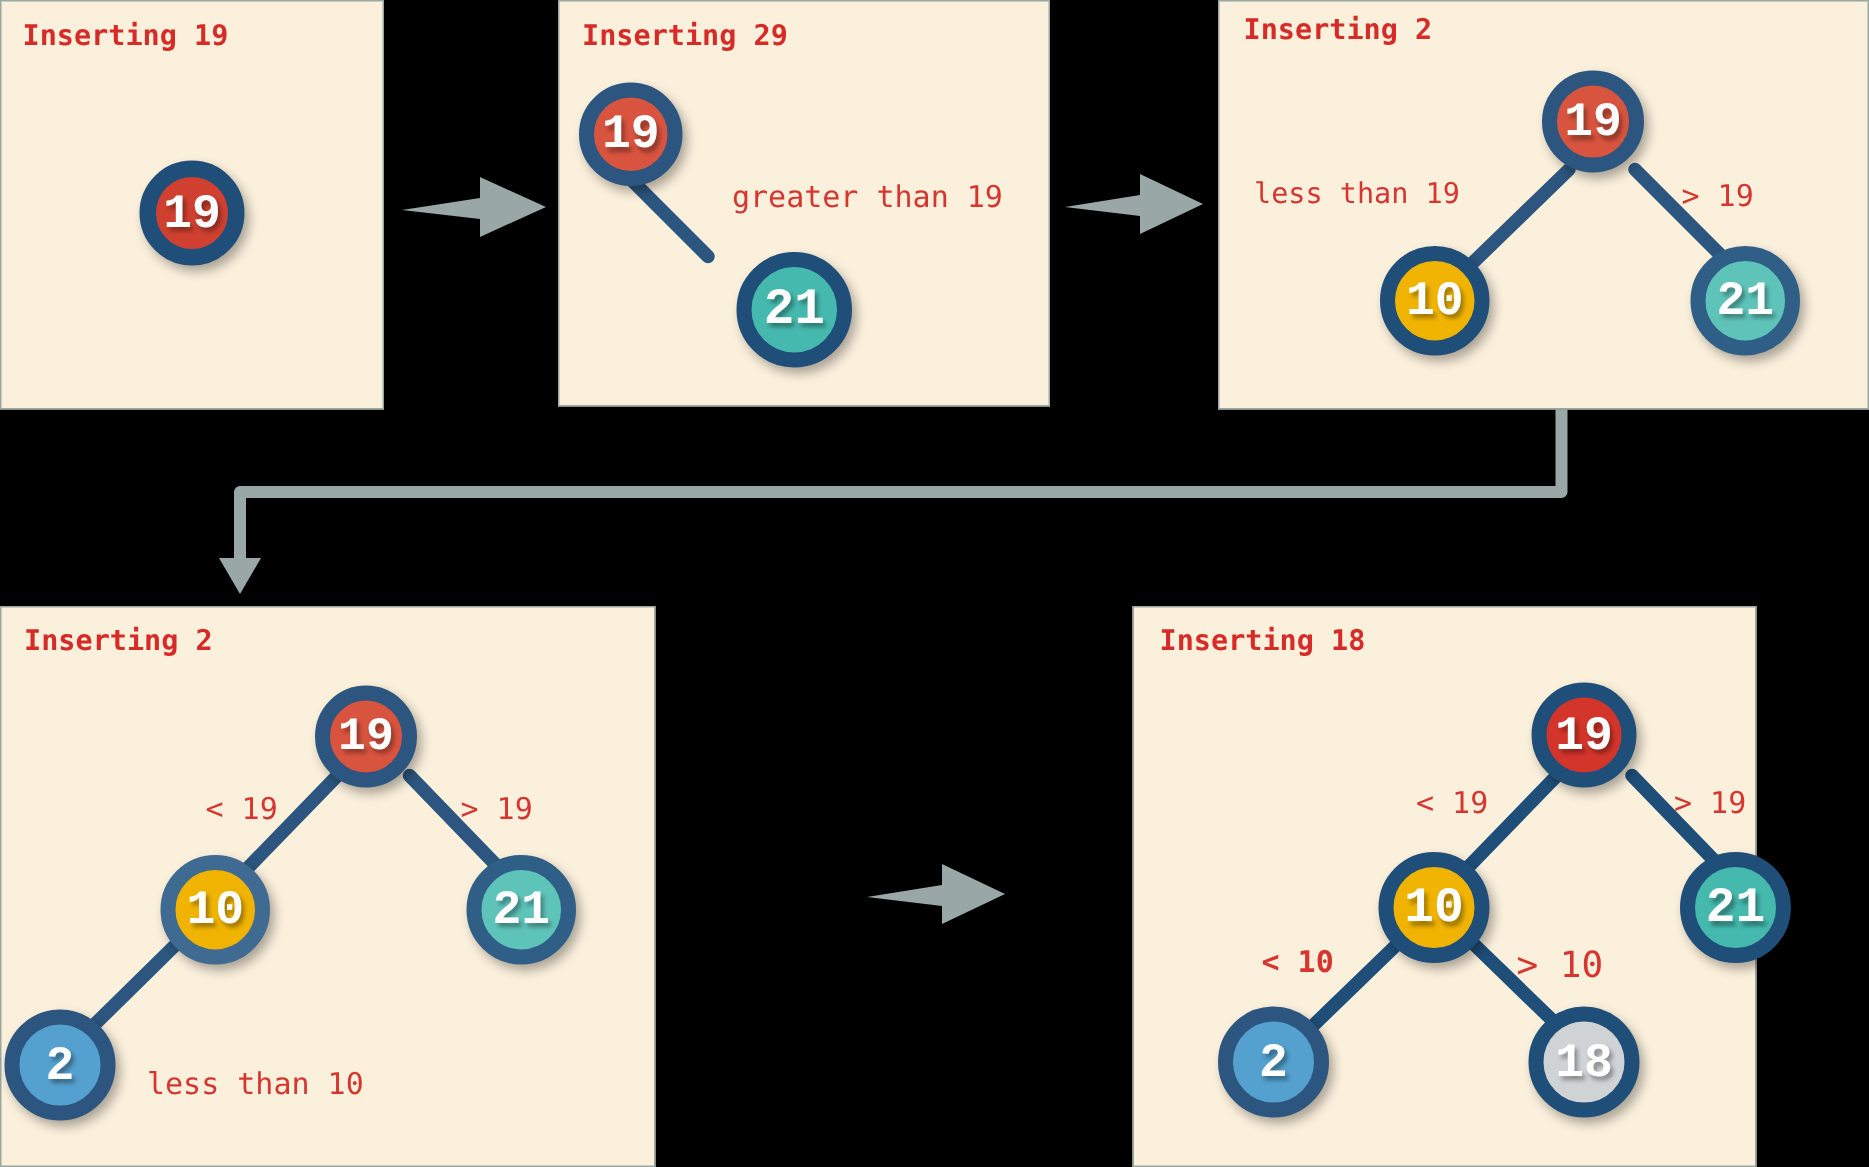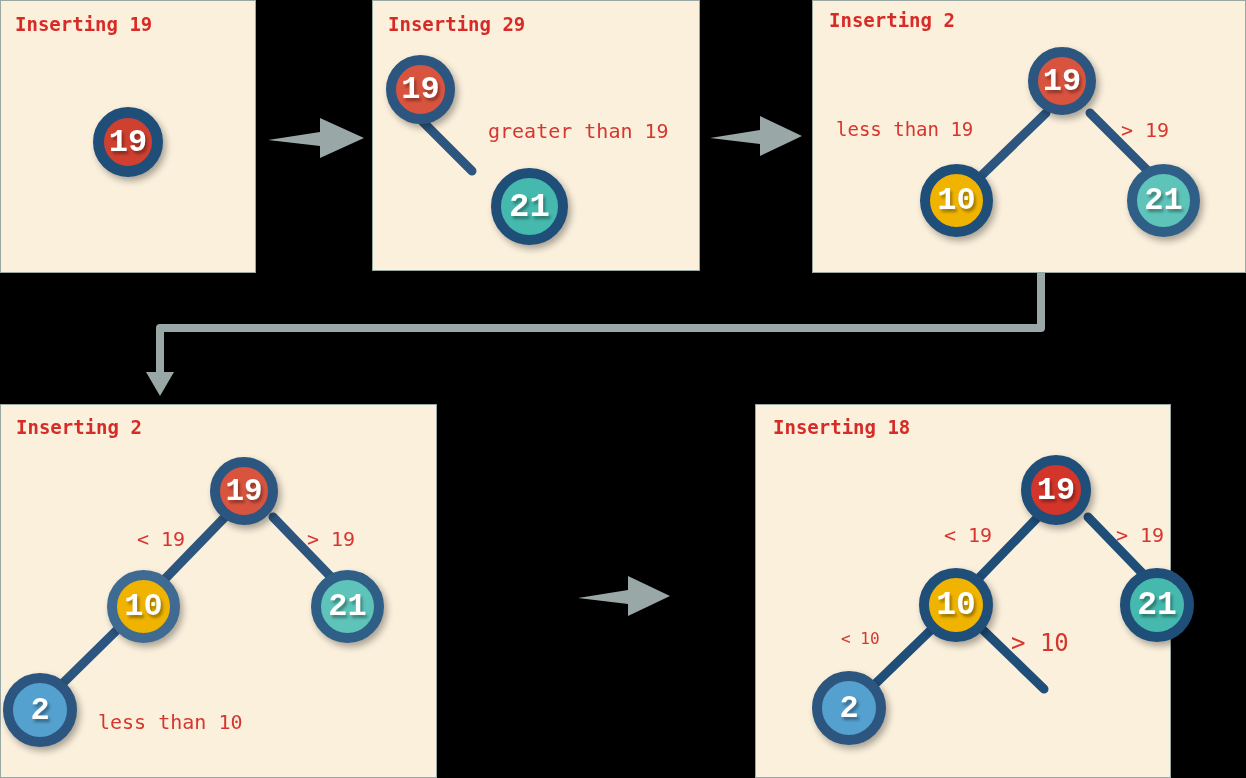--- a/index.html
+++ b/index.html
@@ -133,18 +133,21 @@
     </div>
     <div class="node" style="left:163px;top:163px;width:74px;height:74px;border:10px solid #1f4e79;background:#f0b400;font-size:33px;">
       <span>10</span>
     </div>
     <div class="node" style="left:364px;top:163px;width:74px;height:74px;border:10px solid #1f4e79;background:#45b9ae;font-size:33px;">
       <span>21</span>
     </div>
     <div class="node" style="left:56px;top:266px;width:74px;height:74px;border:10px solid #2c567f;background:#54a0ce;font-size:32px;">
       <span>2</span>
     </div>
+    <div class="node" style="left:263px;top:266px;width:74px;height:74px;border:10px solid #1f4e79;background:#cfd3d6;font-size:32px;">
+      <span>18</span>
+    </div>
     <div class="edge-label" style="left:188px;top:118px;font-size:20px;">&lt; 19</div>
     <div class="edge-label" style="left:360px;top:118px;font-size:20px;">&gt; 19</div>
-    <div class="edge-label" style="left:85px;top:224px;font-size:16px;">&lt; 10</div>
+    <div class="edge-label" style="left:85px;top:224px;font-size:20px;font-weight:bold;">&lt; 10</div>
     <div class="edge-label" style="left:255px;top:224px;font-size:24px;">&gt; 10</div>
   </div>
 </div>
 
 </body></html>

